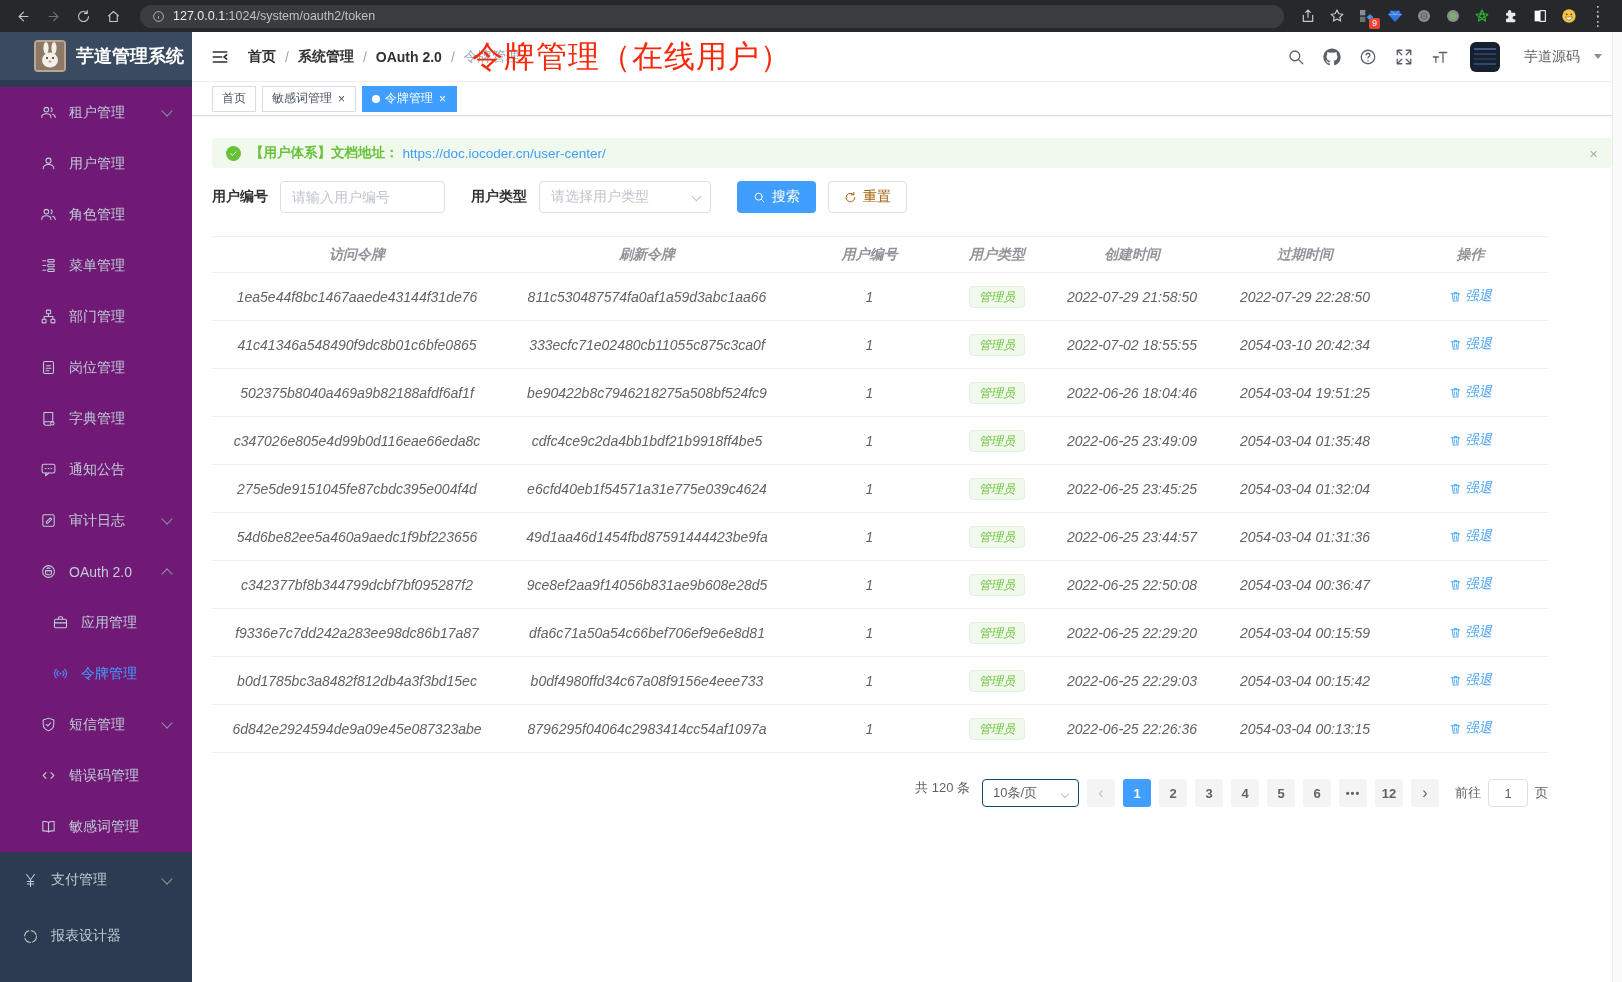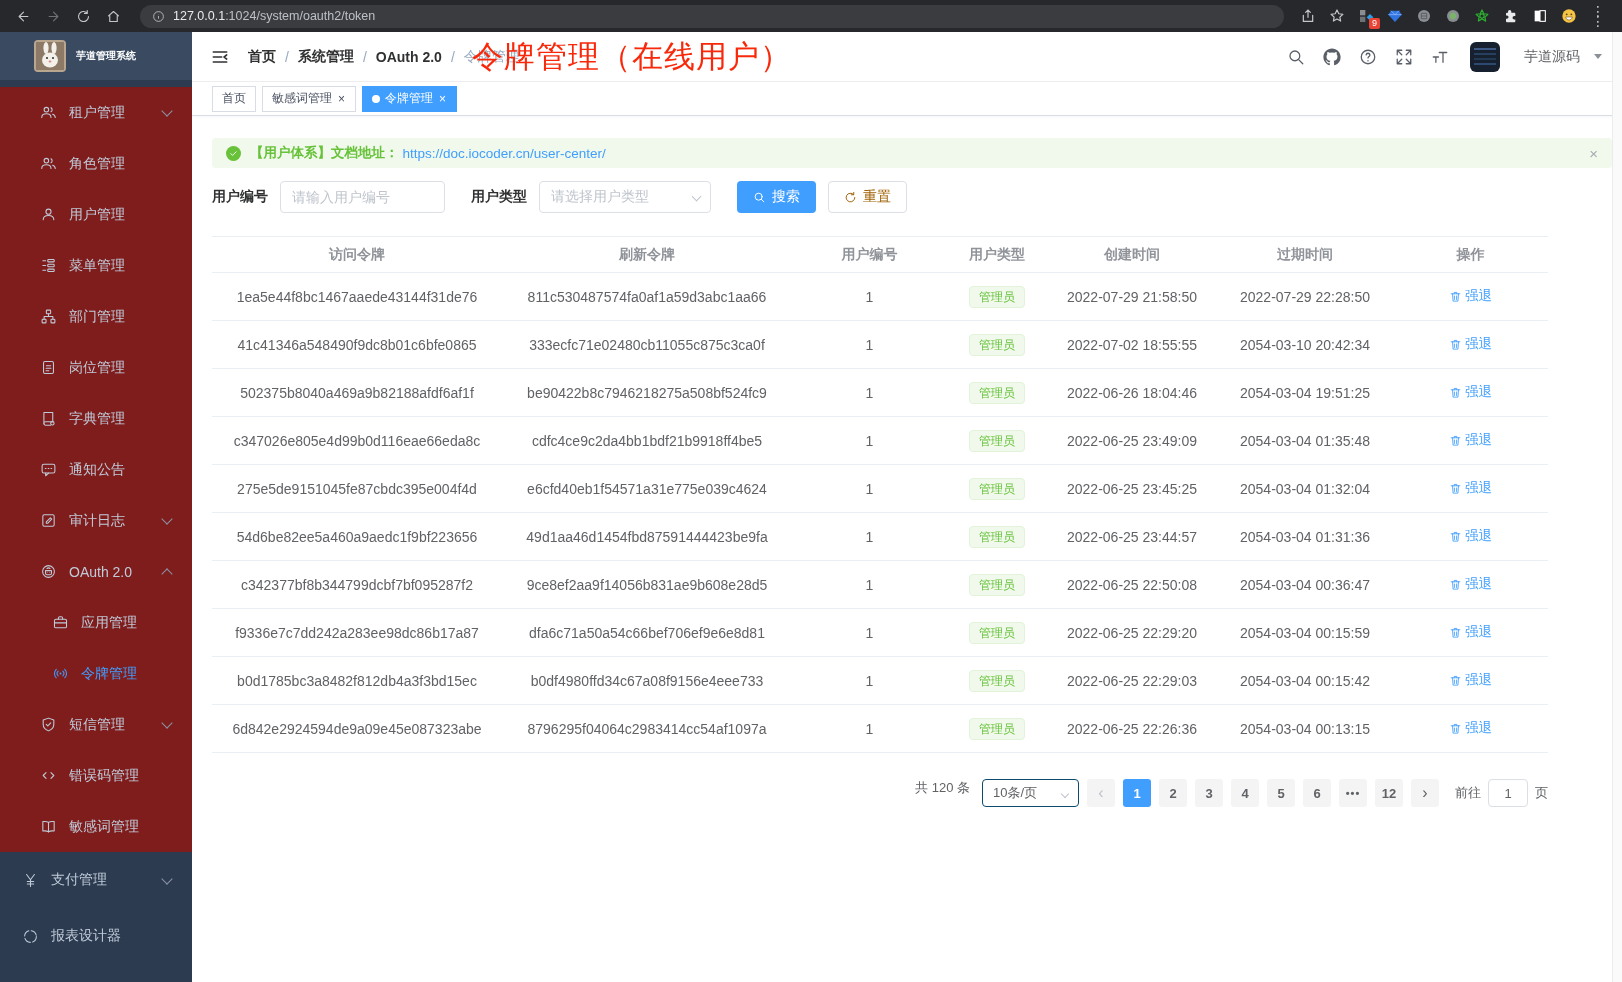--- a/index.html
+++ b/index.html
@@ -25,25 +25,25 @@
   .ext-ic svg { width:16px; height:16px; }
   .badge-red { position:absolute; right:-4px; bottom:-3px; background:#e94335; color:#fff;
     font-size:9px; line-height:11px; padding:0 3px; border-radius:2px; }
   .dots-v { color:#c4c7ca; font-size:14px; letter-spacing:0; line-height:10px; }
 
   
   .sidebar { position:absolute; top:32px; left:0; width:192px; height:950px;
     background:#2d3b51; z-index:40; }
   .logo-row { height:48px; background:#394a61; display:flex; align-items:center; padding-left:34px; gap:10px; }
   .logo-img { width:32px; height:32px; border-radius:4px; overflow:hidden; flex:0 0 auto; }
-  .logo-title { color:#fff; font-size:10px; font-weight:bold; white-space:nowrap; }
+  .logo-title { color:#fff; font-size:18px; font-weight:bold; white-space:nowrap; }
   .menu { padding-top:7px; }
   .menu-item { height:51px; display:flex; align-items:center; color:#bfcbd9; font-size:14px;
     cursor:pointer; position:relative; }
-  .menu-item.lv-sub, .menu-item.lv-sub2 { background:#7f1d1d; }
+  .menu-item.lv-sub, .menu-item.lv-sub2 { background:#701a75; }
   .menu-item.lv-sub  { padding-left:40px; }
   .menu-item.lv-sub2 { padding-left:52px; }
   .menu-item.lv-top  { padding-left:22px; height:56px; }
   .menu-item.active { color:#409eff; }
   .mi-icon { width:17px; height:17px; margin-right:12px; display:flex; align-items:center; }
   .mi-icon svg { width:17px; height:17px; fill:none; stroke:currentColor; stroke-width:1.5;
     stroke-linecap:round; stroke-linejoin:round; }
   .mi-label { flex:0 1 auto; white-space:nowrap; }
   .mi-arrow { position:absolute; right:20px; width:9px; height:9px; }
   .mi-arrow::before { content:""; position:absolute; left:0; top:1px; width:7px; height:7px;
@@ -116,21 +116,21 @@
     border-right:1.4px solid #c0c4cc; border-bottom:1.4px solid #c0c4cc; transform:rotate(45deg); top:-1px; }
   .btn { height:32px; border-radius:4px; font-size:14px; display:inline-flex; align-items:center;
     justify-content:center; gap:6px; cursor:pointer; padding:0 15px; border:1px solid transparent;
     font-family:"Liberation Sans","DejaVu Sans",sans-serif; }
   .btn svg { width:13px; height:13px; fill:none; stroke:currentColor; stroke-width:1.8;
     stroke-linecap:round; stroke-linejoin:round; }
   .btn-primary { background:#409eff; color:#fff; margin-right:12px; }
   .btn-plain { background:#fff; color:#a16207; border-color:#dcdfe6; }
 
   
-  .table { margin-top:23px; width:1336px; font-size:14px; color:#606266; }
+  .table { margin-top:23px; width:1336px; font-size:14px; color:#606266;font-style:italic; }
   .t-row { display:flex; align-items:center; border-bottom:1px solid #ebeef5; }
   .t-head { border-top:1px solid #ebeef5; height:37px; color:#909399; font-weight:bold; }
   .t-body .t-row { height:48px; }
   .t-cell { text-align:center; flex:0 0 auto; overflow:hidden; white-space:nowrap; }
   .c0 { width:290px; } .c1 { width:290px; } .c2 { width:155px; } .c3 { width:100px; }
   .c4 { width:170px; } .c5 { width:176px; } .c6 { width:155px; }
   .tag-success { display:inline-block; padding:2px 9px; background:#f0f9eb; color:#67c23a;
     border:1px solid #e1f3d8; border-radius:4px; font-size:12px; line-height:16px; }
   .op-link { color:#409eff; cursor:pointer; display:inline-flex; align-items:center; gap:3px; font-size:13.5px; }
   .op-link svg { width:13px; height:13px; fill:none; stroke:currentColor; stroke-width:1.6;
@@ -284,36 +284,36 @@
               <path d="M2.5 19c0-3.6 2.9-5.2 6.5-5.2s6.5 1.6 6.5 5.2"></path>
               <path d="M15.5 5.3a3.2 3.2 0 010 5.6M17.8 14.4c2.3.7 3.7 2.2 3.7 4.6"></path>
             </svg>
           </span>
     <span class="mi-label">租户管理</span>
     <span class="mi-arrow down"></span>
   </div>
         <div class="menu-item lv-sub">
     <span class="mi-icon">
             <svg viewBox="0 0 24 24">
+              <circle cx="12" cy="8" r="3.6"></circle>
+              <path d="M4.5 19.5c0-4 3.4-6 7.5-6s7.5 2 7.5 6"></path>
+            </svg>
+          </span>
+    <span class="mi-label">用户管理</span>
+
+  </div>
+        <div class="menu-item lv-sub">
+    <span class="mi-icon">
+            <svg viewBox="0 0 24 24">
               <circle cx="9" cy="8" r="3.2"></circle>
               <path d="M2.5 19c0-3.6 2.9-5.2 6.5-5.2s6.5 1.6 6.5 5.2"></path>
               <path d="M15.5 5.3a3.2 3.2 0 010 5.6M17.8 14.4c2.3.7 3.7 2.2 3.7 4.6"></path>
             </svg>
           </span>
     <span class="mi-label">角色管理</span>
-
-  </div>
-        <div class="menu-item lv-sub">
-    <span class="mi-icon">
-            <svg viewBox="0 0 24 24">
-              <circle cx="12" cy="8" r="3.6"></circle>
-              <path d="M4.5 19.5c0-4 3.4-6 7.5-6s7.5 2 7.5 6"></path>
-            </svg>
-          </span>
-    <span class="mi-label">用户管理</span>
 
   </div>
         <div class="menu-item lv-sub">
     <span class="mi-icon">
             <svg viewBox="0 0 24 24">
               <path d="M4 5.2h4M4 12h4M4 18.8h4"></path>
               <rect x="11" y="3.5" width="9" height="3.4" rx="1"></rect>
               <rect x="11" y="10.3" width="9" height="3.4" rx="1"></rect>
               <rect x="11" y="17.1" width="9" height="3.4" rx="1"></rect>
             </svg>

